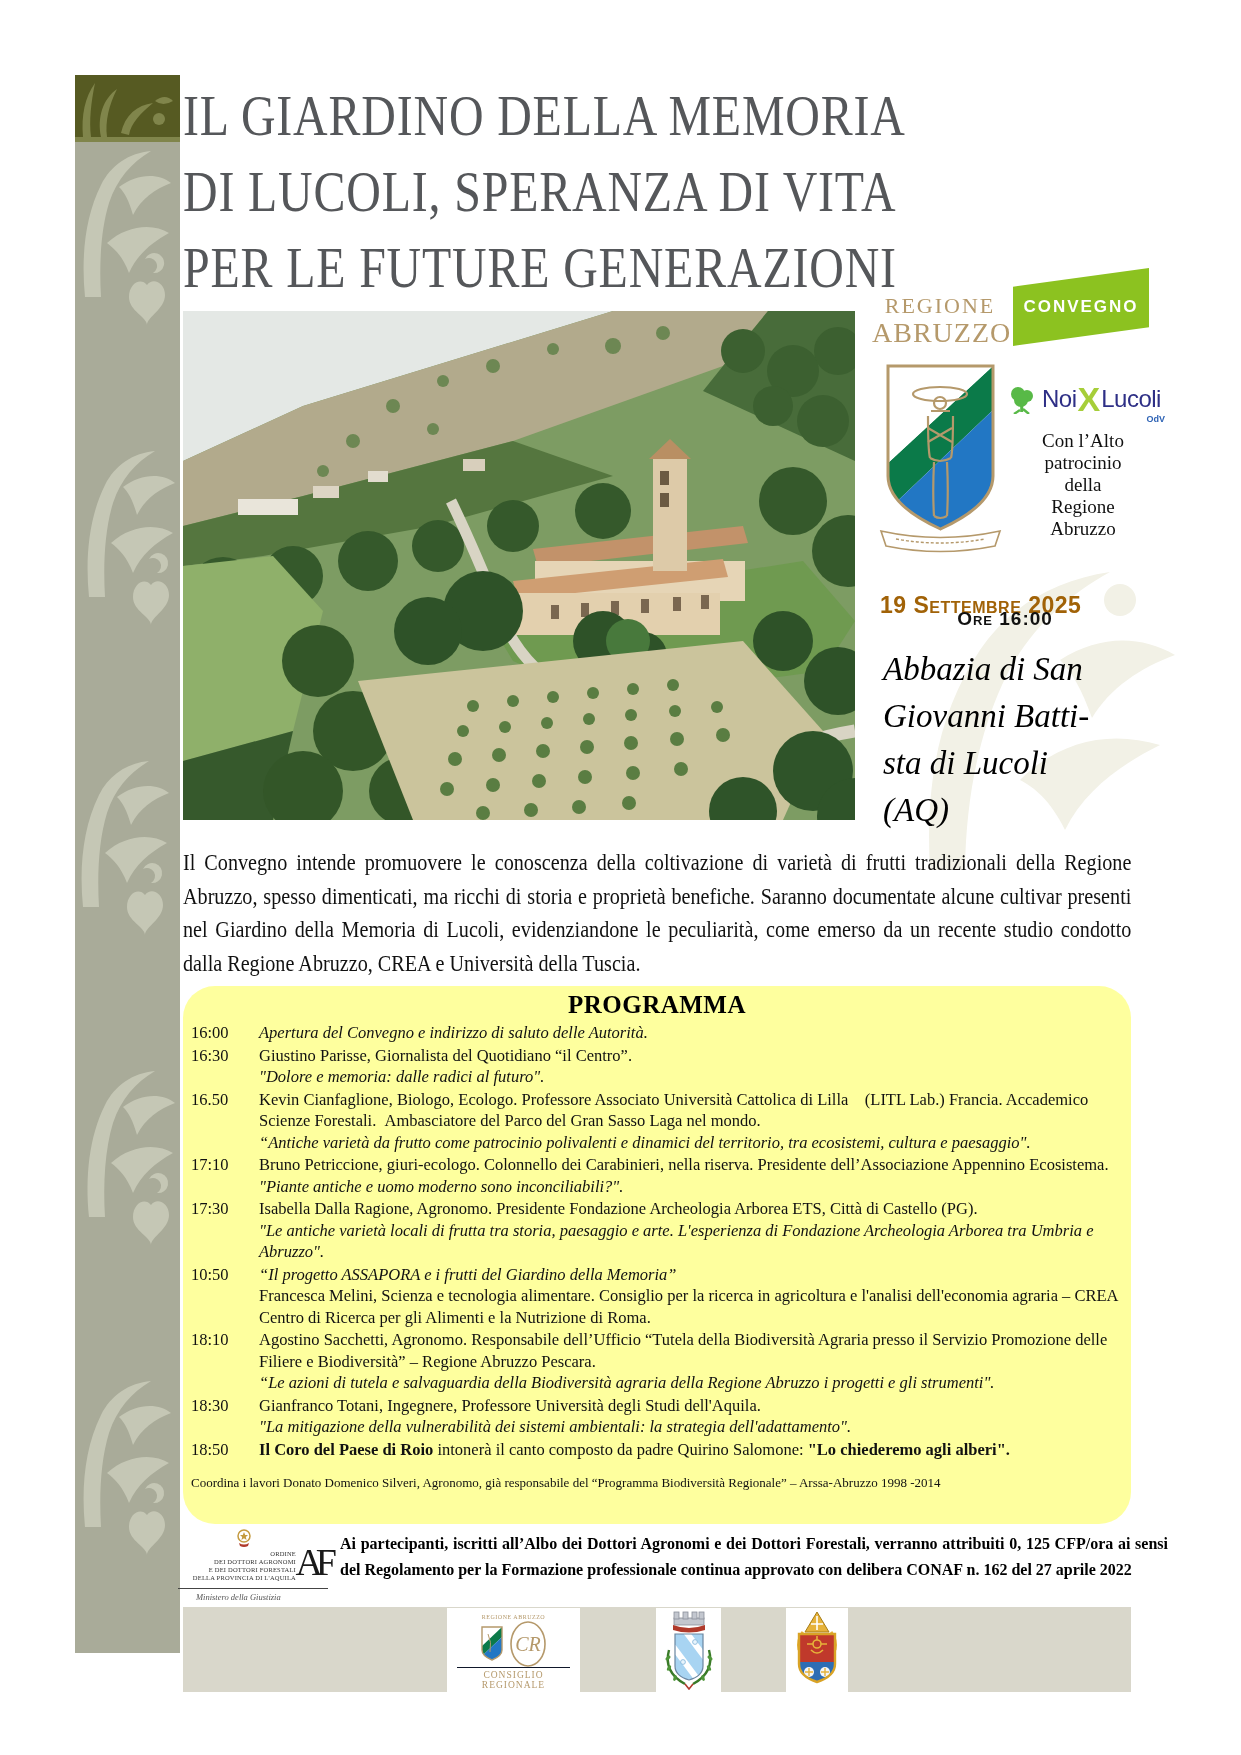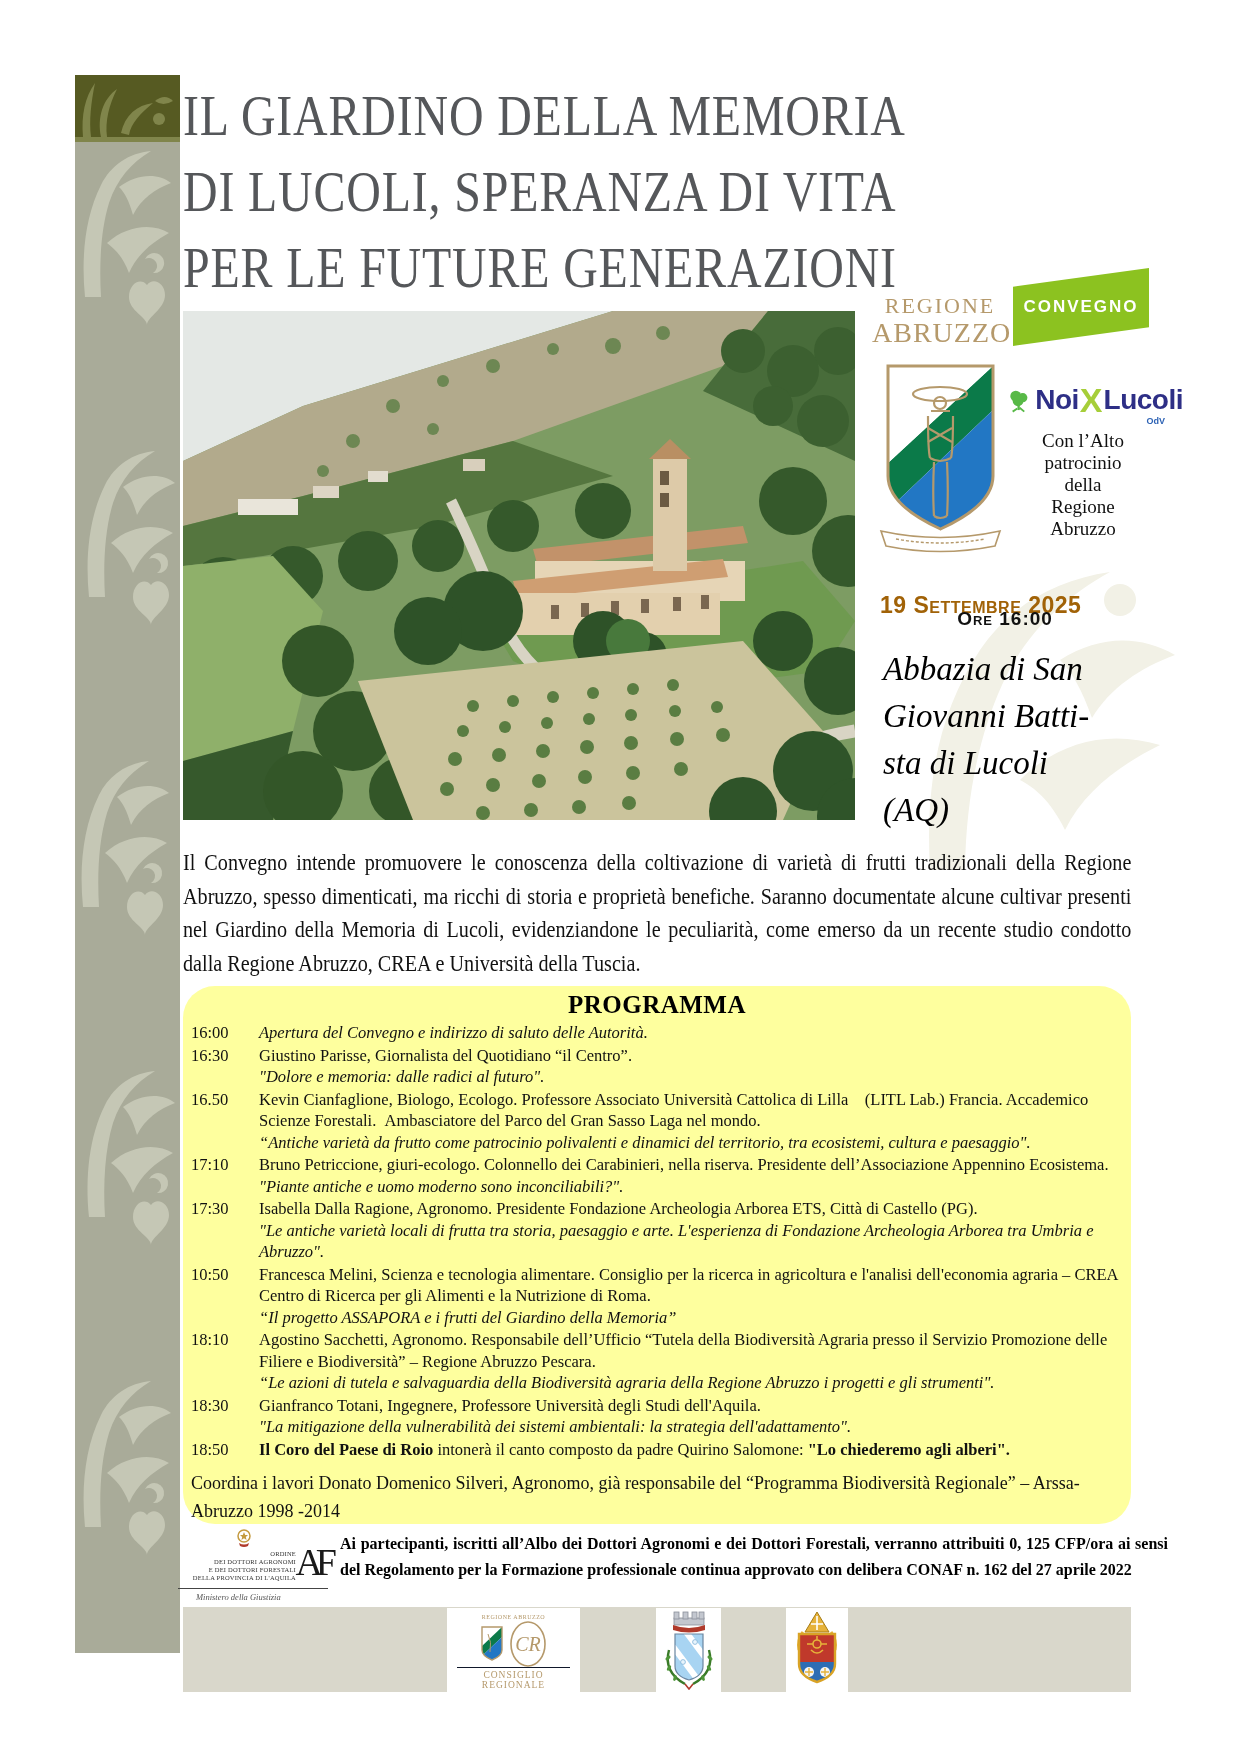--- a/index.html
+++ b/index.html
@@ -17,42 +17,42 @@
   .photo{position:absolute;left:183px;top:311px;width:672px;height:509px;overflow:hidden;}
   
   .rc-regione{position:absolute;left:872px;top:294px;width:136px;text-align:center;color:#b5996b;font-family:"Liberation Serif",serif;}
   .rc-regione .l1{font-size:22px;letter-spacing:2px;line-height:24px;}
   .rc-regione .l2{font-size:28px;letter-spacing:1px;line-height:30px;}
   .badge{position:absolute;left:1013px;top:268px;width:136px;height:78px;background:#8cc220;
          clip-path:polygon(0 24%,100% 0,100% 76%,0 100%);display:flex;align-items:center;justify-content:center;}
   .badge span{color:#fff;font-family:"Liberation Sans",sans-serif;font-weight:bold;font-size:17px;letter-spacing:2px;}
   .shield{position:absolute;left:878px;top:358px;}
   .noix{position:absolute;left:1008px;top:384px;width:175px;display:flex;align-items:center;font-family:"Liberation Sans",sans-serif;}
-  .noix .word{font-weight:bold;font-size:28px;color:#2e2f86;letter-spacing:-0.5px;}
+  .noix .word{font-weight:normal;font-size:24px;color:#2e2f86;letter-spacing:-0.5px;}
   .noix .x{font-weight:bold;font-size:34px;color:#a6ce39;margin:0 1px;line-height:28px;}
   .noix .odv{position:absolute;right:18px;bottom:-10px;font-size:9px;color:#2e63b5;font-weight:bold;}
   .patronage{position:absolute;left:1008px;top:430px;width:150px;text-align:center;font-size:19px;line-height:22px;color:#111;}
   .rc-date{position:absolute;left:880px;top:592px;width:250px;text-align:left;
            font-family:"Liberation Sans",sans-serif;font-weight:bold;font-variant:small-caps;font-size:23px;color:#a16207;letter-spacing:0.5px;}
   .rc-time{position:absolute;left:880px;top:608px;width:250px;text-align:center;
            font-family:"Liberation Sans",sans-serif;font-weight:bold;font-variant:small-caps;font-size:19px;color:#111;letter-spacing:1px;}
   .venue{position:absolute;left:883px;top:646px;width:260px;font-style:italic;font-size:33px;line-height:47px;color:#000;}
   
   .intro{position:absolute;left:183px;top:846px;width:1129px;transform:scaleX(.84);transform-origin:0 0;
          font-size:24px;line-height:33.5px;text-align:justify;color:#111;}
   
   .programma{position:absolute;left:183px;top:986px;width:948px;height:538px;background:#feff9e;box-sizing:border-box;padding:4px 0 0 0;border-radius:32px;}
   .prog-head{text-align:center;font-weight:bold;font-size:25px;line-height:30px;color:#000;letter-spacing:0.5px;}
   .prog-rows{margin-top:2px;}
   .prog-row{display:flex;margin-bottom:1px;}
   .prog-time{width:76px;flex:0 0 76px;padding-left:8px;font-size:16.5px;line-height:21.5px;color:#111;box-sizing:border-box;}
   .prog-body{width:861px;flex:1;padding-right:6px;}
   .prog-line{font-size:16.5px;line-height:21.5px;color:#111;}
   .prog-line.it{font-style:italic;}
-  .coordina{margin-top:9px;padding:0 10px 0 8px;font-size:18px;line-height:28px;color:#111;}
+  .coordina{margin-top:9px;padding:0 10px 0 8px;font-size:13px;line-height:28px;color:#111;}
   
   .ordine{position:absolute;left:178px;top:1528px;width:154px;height:78px;font-family:"Liberation Serif",serif;}
   .ordine .emblem{position:absolute;left:58px;top:0;}
   .ordine .txt{position:absolute;left:0;top:22px;width:118px;text-align:right;font-size:6.5px;line-height:8px;color:#333;letter-spacing:0.2px;}
   .ordine .mono{position:absolute;right:2px;top:16px;font-size:38px;line-height:36px;color:#1a1a1a;letter-spacing:-7px;font-weight:normal;}
   .ordine .rule{position:absolute;left:0;top:60px;width:150px;border-top:1px solid #444;}
   .ordine .min{position:absolute;left:18px;top:64px;font-style:italic;font-size:8.5px;color:#555;}
   .cfp{position:absolute;left:340px;top:1531px;width:828px;font-weight:bold;font-size:16px;line-height:25.5px;text-align:justify;color:#000;}
   
   .strip{position:absolute;left:183px;top:1607px;width:948px;height:85px;background:#d9d7cb;}
@@ -351,22 +351,22 @@
         <div class="prog-row">
           <div class="prog-time">17:30</div>
           <div class="prog-body">
             <div class="prog-line">Isabella Dalla Ragione, Agronomo. Presidente Fondazione Archeologia Arborea ETS, Città di Castello (PG).</div>
             <div class="prog-line it">"Le antiche varietà locali di frutta tra storia, paesaggio e arte. L'esperienza di Fondazione Archeologia Arborea tra Umbria e Abruzzo".</div>
           </div>
         </div>
         <div class="prog-row">
           <div class="prog-time">10:50</div>
           <div class="prog-body">
+            <div class="prog-line it">“Il progetto ASSAPORA e i frutti del Giardino della Memoria”</div>
             <div class="prog-line">Francesca Melini, Scienza e tecnologia alimentare. Consiglio per la ricerca in agricoltura e l'analisi dell'economia agraria – CREA Centro di Ricerca per gli Alimenti e la Nutrizione di Roma.</div>
-            <div class="prog-line it">“Il progetto ASSAPORA e i frutti del Giardino della Memoria”</div>
           </div>
         </div>
         <div class="prog-row">
           <div class="prog-time">18:10</div>
           <div class="prog-body">
             <div class="prog-line">Agostino Sacchetti, Agronomo. Responsabile dell’Ufficio “Tutela della Biodiversità Agraria presso il Servizio Promozione delle Filiere e Biodiversità” – Regione Abruzzo Pescara.</div>
             <div class="prog-line it">“Le azioni di tutela e salvaguardia della Biodiversità agraria della Regione Abruzzo i progetti e gli strumenti".</div>
           </div>
         </div>
         <div class="prog-row">

